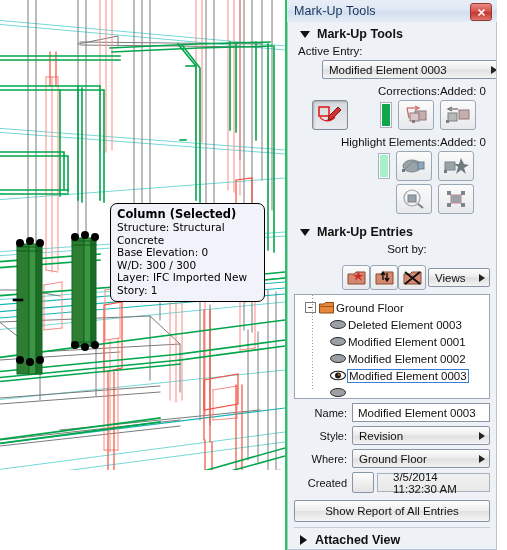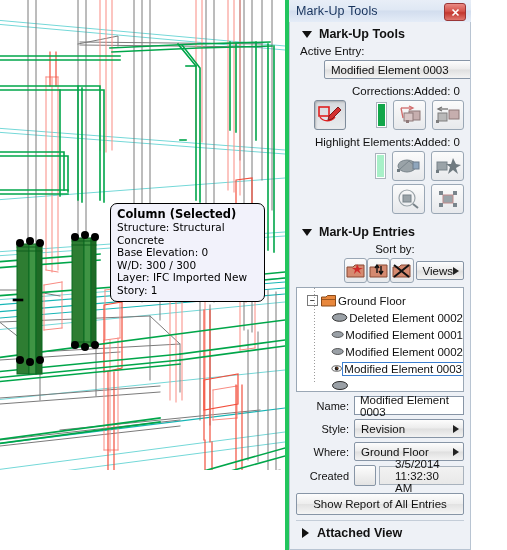--- a/index.html
+++ b/index.html
@@ -23,23 +23,23 @@
     background:#f2f2fb;border:1.6px solid #000;border-radius:7px;
     padding:3px 5px 4px 6px;
     font-family:"DejaVu Sans",sans-serif;
     font-size:10.5px;color:#000;line-height:12.6px;
     box-sizing:border-box;
   }
   #tooltip .tt-title{font-weight:bold;font-size:11.5px;line-height:14px;}
 
   
   #palette{
-    position:absolute;left:285px;top:0;width:186px;height:550px;
+    position:absolute;left:285px;top:0;width:212px;height:550px;
     background:#8b5cf6;box-sizing:border-box;
-    border-left:4px solid #22c55e;
+    border-left:2px solid #22c55e;
   }
   #titlebar{
     height:22px;
     background:linear-gradient(to bottom,#e8eef7 0%,#dfe8f4 45%,#d2ddee 50%,#e4ecf7 100%);
     border-bottom:1px solid #9fb3c9;
     display:flex;align-items:center;position:relative;
   }
   #titlebar .title{
     font-size:12.5px;color:#16325c;margin-left:7px;letter-spacing:.1px;
   }
@@ -481,21 +481,21 @@
         </div>
       </div>
 
       <div class="section-head" style="margin-top:6px;">
         <span class="tri down"></span>
         <span>Mark-Up Entries</span>
       </div>
 
       <div class="lbl" style="text-align:center;padding-left:30px;">Sort by:</div>
 
-      <div class="row" style="margin-top:3px;gap:0;padding-left:48px;">
+      <div class="row" style="margin-top:10px;gap:0;padding-left:48px;">
         <div class="sbtn">
           <svg width="19" height="16" viewBox="0 0 19 16">
             <path d="M1 4 L7 4 L9 2 L18 2 L18 14 L1 14 Z" fill="#d58a70" stroke="#8a4a34" stroke-width="1"></path>
             <path d="M11 1 L13 5 L17 5 L13 7 L15 11 L11 8 L8 11 L9 7 L6 5 L10 5 Z" fill="#cf2a2a"></path>
           </svg>
         </div>
         <div class="sbtn">
           <svg width="19" height="16" viewBox="0 0 19 16">
             <path d="M1 4 L7 4 L9 2 L18 2 L18 14 L1 14 Z" fill="#d58a70" stroke="#8a4a34" stroke-width="1"></path>
             <path d="M8 3 L8 10 M6 5 L8 2 L10 5" stroke="#111" stroke-width="1.4" fill="none"></path>
@@ -522,21 +522,21 @@
             <path d="M0.5 4.5 L14.5 4.5" stroke="#8a4a18" stroke-width="0.8"></path>
           </svg>
           <span class="ltxt">Ground Floor</span>
         </div>
         <div class="guide"></div>
 
         <div class="tnode child">
           <svg width="18" height="11" viewBox="0 0 18 11" style="margin-right:1px;">
             <ellipse cx="9" cy="5.5" rx="7.5" ry="4" fill="#9aa0a6" stroke="#2b2b2b" stroke-width="1"></ellipse>
           </svg>
-          <span class="ltxt">Deleted Element 0002</span>
+          <span class="ltxt">Deleted Element 0003</span>
         </div>
         <div class="tnode child">
           <svg width="18" height="11" viewBox="0 0 18 11" style="margin-right:1px;">
             <ellipse cx="9" cy="5.5" rx="7.5" ry="4" fill="#9aa0a6" stroke="#2b2b2b" stroke-width="1"></ellipse>
           </svg>
           <span class="ltxt">Modified Element 0001</span>
         </div>
         <div class="tnode child">
           <svg width="18" height="11" viewBox="0 0 18 11" style="margin-right:1px;">
             <ellipse cx="9" cy="5.5" rx="7.5" ry="4" fill="#9aa0a6" stroke="#2b2b2b" stroke-width="1"></ellipse>

